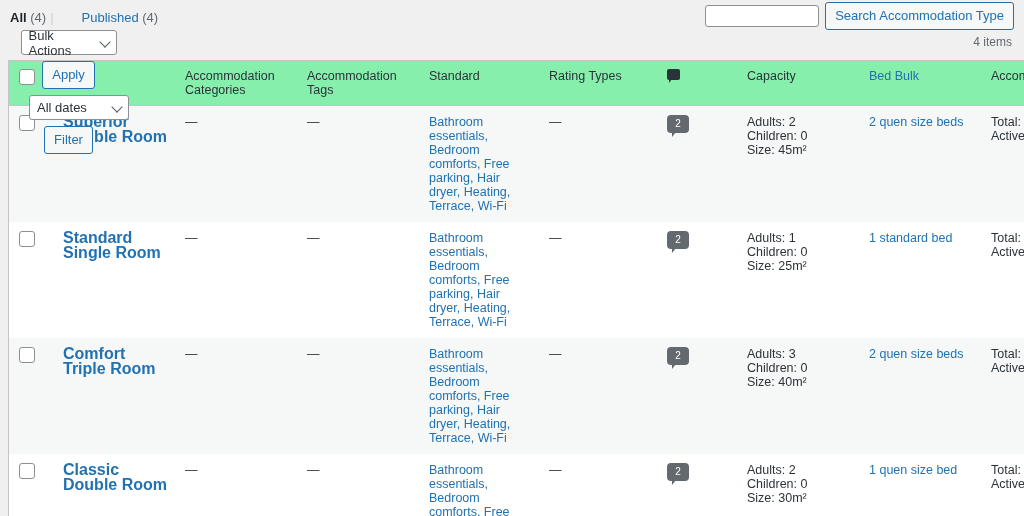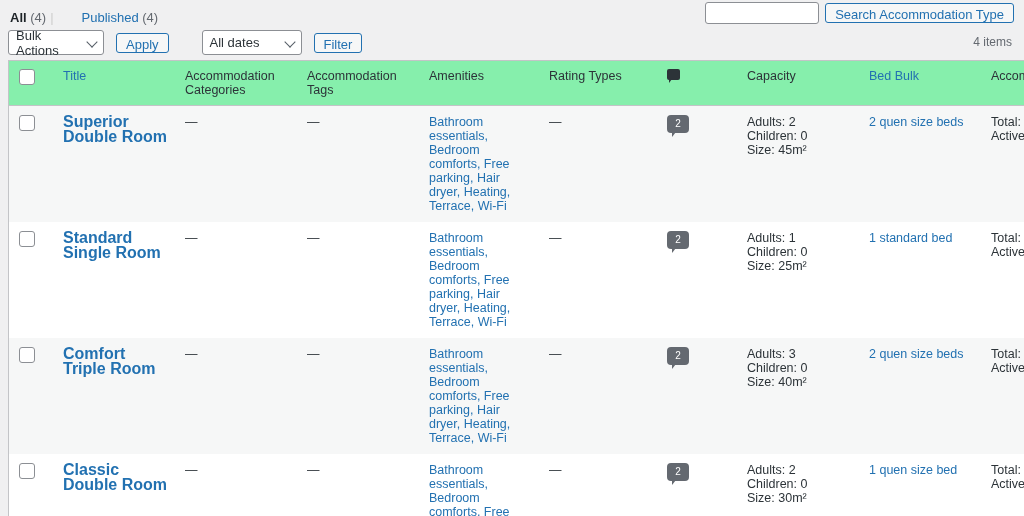--- a/index.html
+++ b/index.html
@@ -62,42 +62,43 @@
     border-radius: 3px;
     background: #fff;
     padding: 0 6px;
     font-family: "Liberation Sans", sans-serif;
     font-size: 13px;
     color: #2c3338;
     box-sizing: border-box;
     outline: none;
   }
   .btn-secondary {
-    height: 20px;
+    height: 28px;
     line-height: 22px;
     padding: 0 9px;
     border: 1px solid #2271b1;
     border-radius: 3px;
     background: #f6f7f7;
     color: #2271b1;
     font-family: "Liberation Sans", sans-serif;
     font-size: 13px;
     box-sizing: border-box;
     cursor: pointer;
     white-space: nowrap;
   }
 
   
   .tablenav {
     position: absolute;
     left: 8px;
     top: 30px;
     display: flex;
     align-items: center;
-    gap: 12px;
+    gap: 6px;
+    flex-direction: column;
   }
   .wp-select {
     height: 25px;
     border: 1px solid #8c8f94;
     border-radius: 3px;
     background: #fff;
     color: #2c3338;
     font-family: "Liberation Sans", sans-serif;
     font-size: 13px;
     padding: 0 22px 0 7px;
@@ -281,21 +282,21 @@
 
 <table class="wp-list-table">
   <thead>
     <tr>
       <th class="col-cb">
         <span class="cb"></span>
       </th>
       <th class="col-title"><a href="#">Title</a></th>
       <th class="col-cat">Accommodation Categories</th>
       <th class="col-tags">Accommodation Tags</th>
-      <th class="col-amen">Amenities</th>
+      <th class="col-amen">Standard</th>
       <th class="col-rating">Rating Types</th>
       <th class="col-comm"><span class="comment-glyph"></span></th>
       <th class="col-cap">Capacity</th>
       <th class="col-bed"><a href="#">Bed Bulk</a></th>
       <th class="col-acc">Accommodations</th>
 
     </tr>
   </thead>
 
   <tbody>

